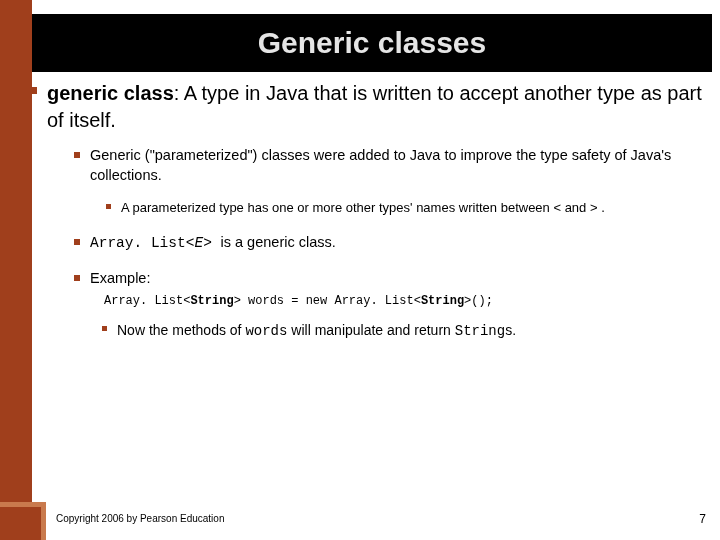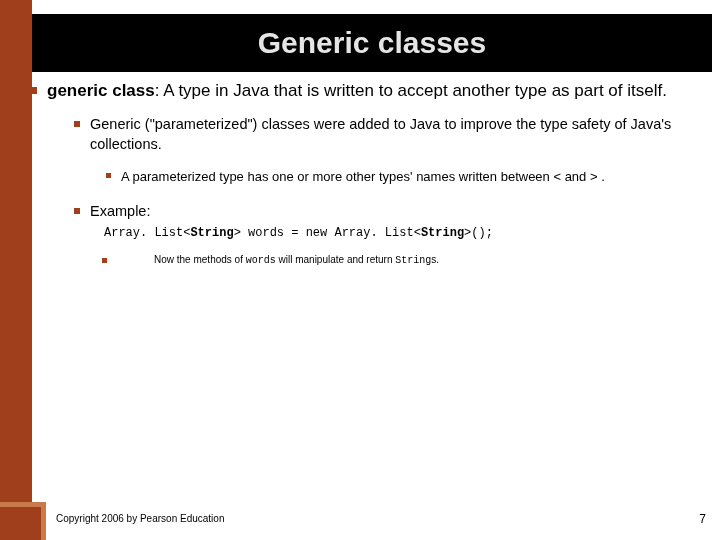--- a/index.html
+++ b/index.html
@@ -60,21 +60,21 @@
   .sq-small {
     width: 6px;
     height: 6px;
     margin-top: 6px;
   }
   .sq-tiny {
     width: 5px;
     height: 5px;
     margin-top: 5px;
   }
-  .main-text { font-size: 17px; text-align: right; }
+  .main-text { font-size: 20px; }
   .bold { font-weight: bold; }
   .sub-list {
     margin-left: 44px;
     margin-top: 6px;
   }
   .sub-item {
     display: flex;
     margin-bottom: 14px;
     font-size: 14.5px;
   }
@@ -163,34 +163,40 @@
       </div>
       <div class="sub-sub-list">
         <div class="sub-sub-item">
           <span class="sq sq-tiny"></span>
           <div>A parameterized type has one or more other types' names written between &lt; and &gt; .</div>
         </div>
       </div>
     </div>
 
     <div style="margin-top:16px;">
+      <div class="sub-item">
+        <span class="sq sq-small"></span>
+        <div>
+          <span class="mono"><span>Array. List&lt;</span><i><span>E</span></i><span>&gt; </span></span><span>is a generic class.</span>
+        </div>
+      </div>
     </div>
 
     <div style="margin-top:16px;">
       <div class="sub-item" style="margin-bottom:4px;">
         <span class="sq sq-small"></span>
         <div>Example:</div>
       </div>
       <div class="example-code">
         <span>Array. List&lt;</span><b><span>String</span></b><span>&gt; words = new Array. List&lt;</span><b><span>String</span></b><span>&gt;();</span>
       </div>
       <div class="sub-sub-list" style="margin-left:28px;">
         <div class="sub-sub-item">
           <span class="sq sq-tiny"></span>
-          <div style="font-size:10px;margin-left:37px;">
+          <div style="font-size:14px;">
             <span>Now the methods of </span><span class="mono">words</span><span> will manipulate and return </span><span class="mono">String</span><span>s.</span>
           </div>
         </div>
       </div>
     </div>
 
   </div>
 </div>
 
 <div class="footer">Copyright 2006 by Pearson Education</div>

